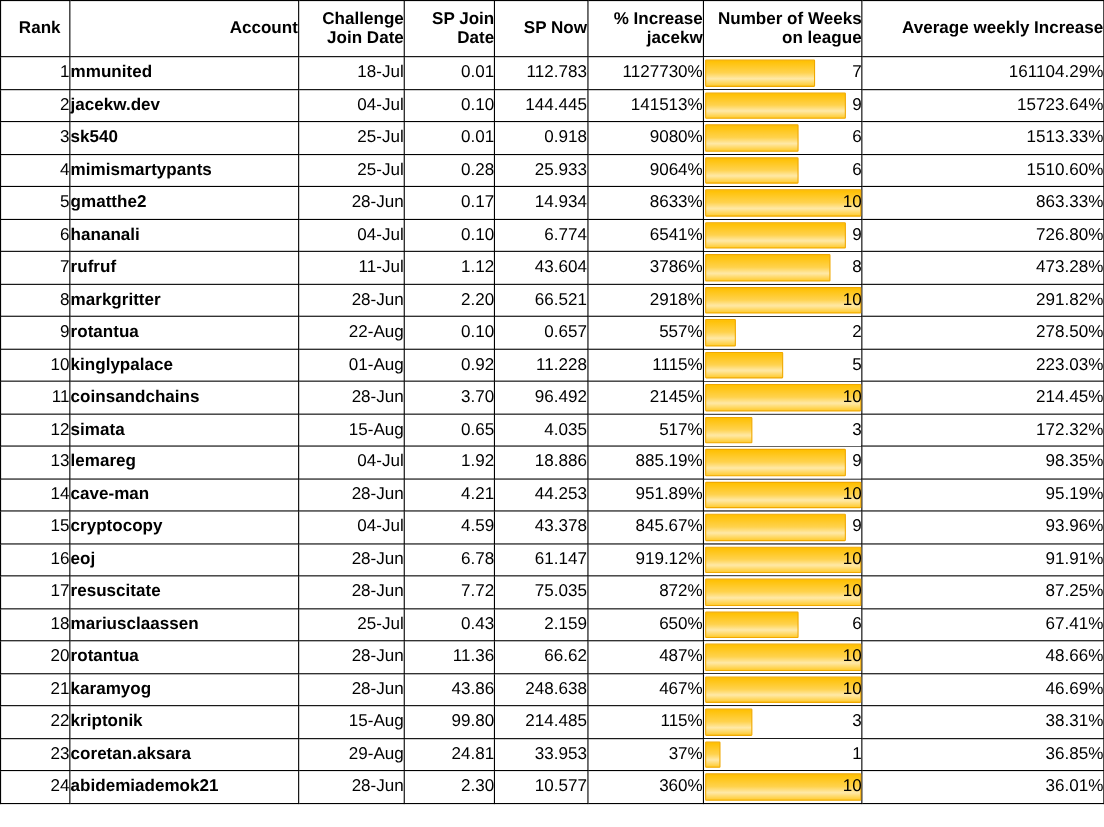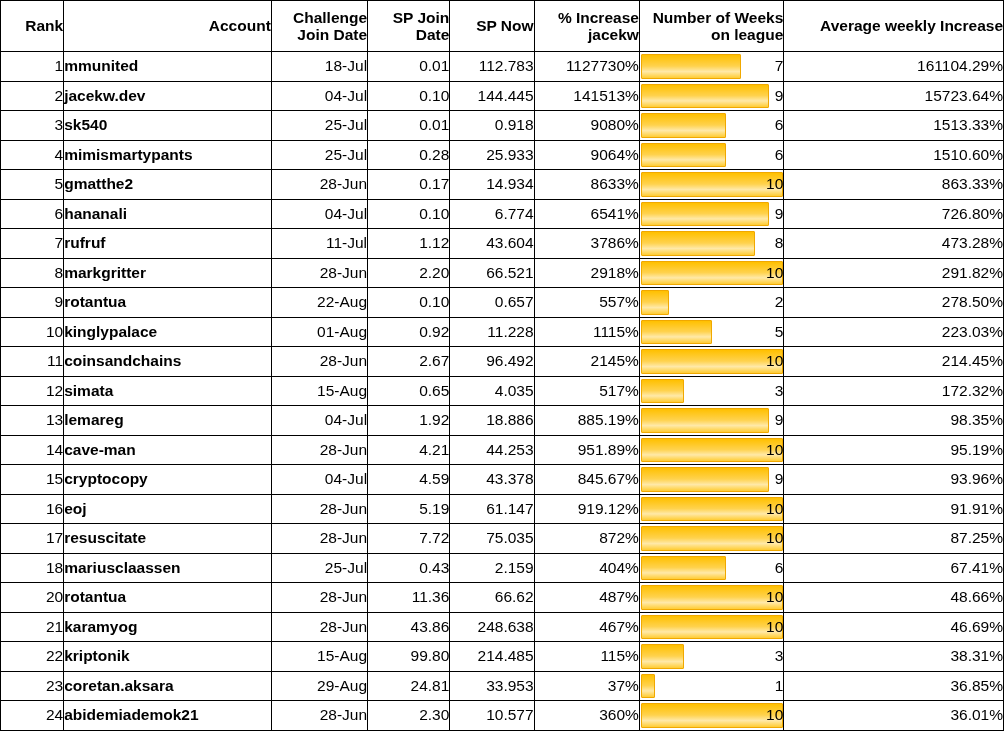--- a/index.html
+++ b/index.html
@@ -29,21 +29,21 @@
   
   thead th {
     font-weight: bold;
     text-align: right;
     height: 50px;
     line-height: 1.1;
     padding: 2px 6px;
     vertical-align: bottom;
   }
   thead th.hdr-rank {
-    text-align: right;
+    text-align: center;
     padding-left: 8px;
   }
   thead th.hdr-account {
   }
   
   col.c-rank     { width: 63px; }
   col.c-account  { width: 207px; }
   col.c-cjd      { width: 96px; }
   col.c-spjd     { width: 82px; }
   col.c-spnow    { width: 84px; }
@@ -203,21 +203,21 @@
         <td class="num">0.92</td>
         <td class="num">11.228</td>
         <td class="num">1115%</td>
         <td class="bar-cell"><div class="bar" style="width: 49.7%;"></div><span class="bar-val">5</span></td>
         <td class="num">223.03%</td>
       </tr>
       <tr>
         <td class="num">11</td>
         <td class="txt">coinsandchains</td>
         <td class="num">28-Jun</td>
-        <td class="num">2.67</td>
+        <td class="num">3.70</td>
         <td class="num">96.492</td>
         <td class="num">2145%</td>
         <td class="bar-cell"><div class="bar" style="width: 99.4%;"></div><span class="bar-val">10</span></td>
         <td class="num">214.45%</td>
       </tr>
       <tr>
         <td class="num">12</td>
         <td class="txt">simata</td>
         <td class="num">15-Aug</td>
         <td class="num">0.65</td>
@@ -253,21 +253,21 @@
         <td class="num">4.59</td>
         <td class="num">43.378</td>
         <td class="num">845.67%</td>
         <td class="bar-cell"><div class="bar" style="width: 89.46%;"></div><span class="bar-val">9</span></td>
         <td class="num">93.96%</td>
       </tr>
       <tr>
         <td class="num">16</td>
         <td class="txt">eoj</td>
         <td class="num">28-Jun</td>
-        <td class="num">5.19</td>
+        <td class="num">6.78</td>
         <td class="num">61.147</td>
         <td class="num">919.12%</td>
         <td class="bar-cell"><div class="bar" style="width: 99.4%;"></div><span class="bar-val">10</span></td>
         <td class="num">91.91%</td>
       </tr>
       <tr>
         <td class="num">17</td>
         <td class="txt">resuscitate</td>
         <td class="num">28-Jun</td>
         <td class="num">7.72</td>
@@ -275,21 +275,21 @@
         <td class="num">872%</td>
         <td class="bar-cell"><div class="bar" style="width: 99.4%;"></div><span class="bar-val">10</span></td>
         <td class="num">87.25%</td>
       </tr>
       <tr>
         <td class="num">18</td>
         <td class="txt">mariusclaassen</td>
         <td class="num">25-Jul</td>
         <td class="num">0.43</td>
         <td class="num">2.159</td>
-        <td class="num">404%</td>
+        <td class="num">650%</td>
         <td class="bar-cell"><div class="bar" style="width: 59.64%;"></div><span class="bar-val">6</span></td>
         <td class="num">67.41%</td>
       </tr>
       <tr>
         <td class="num">20</td>
         <td class="txt">rotantua</td>
         <td class="num">28-Jun</td>
         <td class="num">11.36</td>
         <td class="num">66.62</td>
         <td class="num">487%</td>

